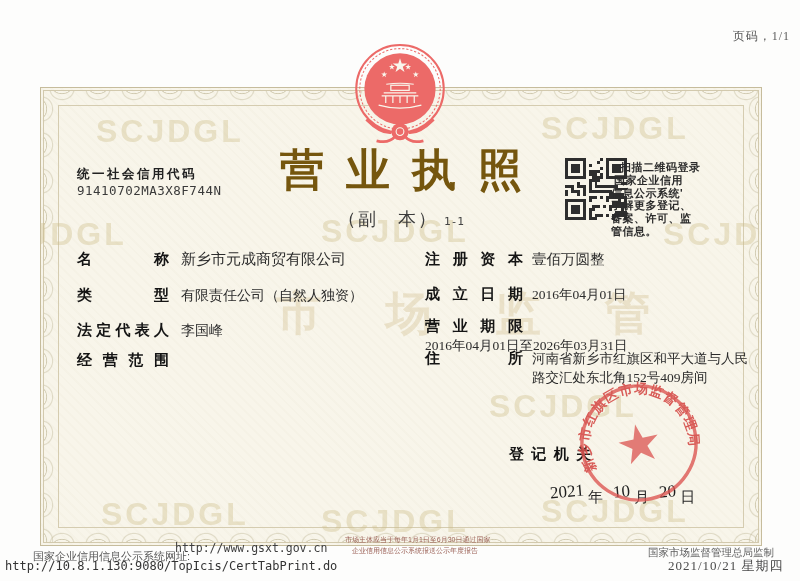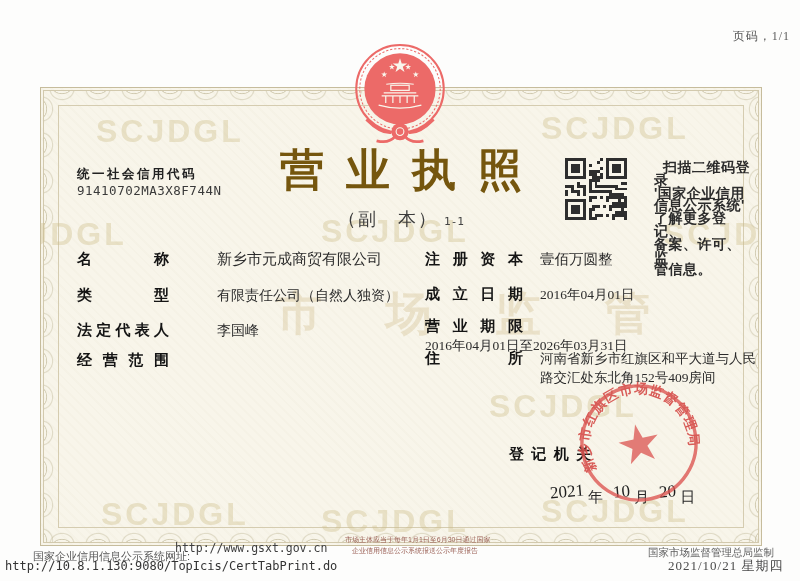--- a/index.html
+++ b/index.html
@@ -57,32 +57,32 @@
   .content{position:absolute;inset:0;z-index:2;}
   .credit-block{position:absolute;left:36px;top:78px;}
   .credit-label{font-size:12.5px;font-weight:bold;color:#222;letter-spacing:2.5px;}
   .credit-code{font-family:"DejaVu Sans Mono", monospace;font-size:12.5px;color:#3a3a3a;letter-spacing:.5px;}
   .title{position:absolute;left:0;right:0;top:53px;text-align:center;
     font-size:44px;font-weight:bold;color:#75560e;letter-spacing:22px;text-indent:22px;}
   .subtitle{position:absolute;left:0;right:0;top:119px;text-align:center;
     font-size:18px;color:#3c3c3c;font-family:"Liberation Serif", serif;letter-spacing:2px;}
   .subtitle .copyno{font-size:11px;color:#444;letter-spacing:0;margin-left:6px;font-family:"DejaVu Sans Mono", monospace;}
   .qr{position:absolute;left:524px;top:70px;width:62px;height:62px;background:#f8f5ea;}
-  .qr-caption{position:absolute;left:613px;top:73px;width:96px;
-    font-size:14px;line-height:12.8px;color:#2c2c2c;font-weight:bold;letter-spacing:.5px;}
+  .qr-caption{position:absolute;left:570px;top:73px;width:96px;
+    font-size:11px;line-height:12.8px;color:#2c2c2c;font-weight:bold;letter-spacing:.5px;}
   .qr-caption div:first-child{text-indent:9px;}
   
   .row{position:absolute;display:flex;align-items:flex-start;}
   .row .flabel{font-size:15px;font-weight:bold;color:#141414;flex:none;
     text-align:justify;text-align-last:justify;}
   .left-col .flabel{width:92px;margin-right:12px;}
-  .right-col .flabel{width:98px;margin-right:17px;}
+  .right-col .flabel{width:98px;margin-right:9px;}
   .row .fvalue{font-family:"Liberation Serif", serif;color:#2b2b2b;}
   .left-col{left:36px;}
-  .left-col .fvalue{width:262px;font-size:14px;line-height:19px;margin-left:36px;}
+  .left-col .fvalue{width:262px;font-size:14px;line-height:19px;}
   .right-col{left:384px;}
   .right-col .fvalue{width:218px;font-size:13.5px;line-height:19px;}
   .lr1{top:162px;} .lr2{top:198px;} .lr3{top:233px;} .lr4{top:263px;}
   .rr1{top:162px;} .rr2{top:197px;} .rr3{top:229px;flex-direction:column;} .rr4{top:261px;}
   .reg-authority{position:absolute;left:468px;top:357px;width:82px;
     font-size:15px;font-weight:bold;color:#141414;text-align:justify;text-align-last:justify;}
   
   .seal{position:absolute;left:536px;top:293px;width:124px;height:124px;z-index:3;
     transform:rotate(-12deg);opacity:.92;}
   .issue-date{position:absolute;left:503px;top:399px;width:230px;z-index:4;

